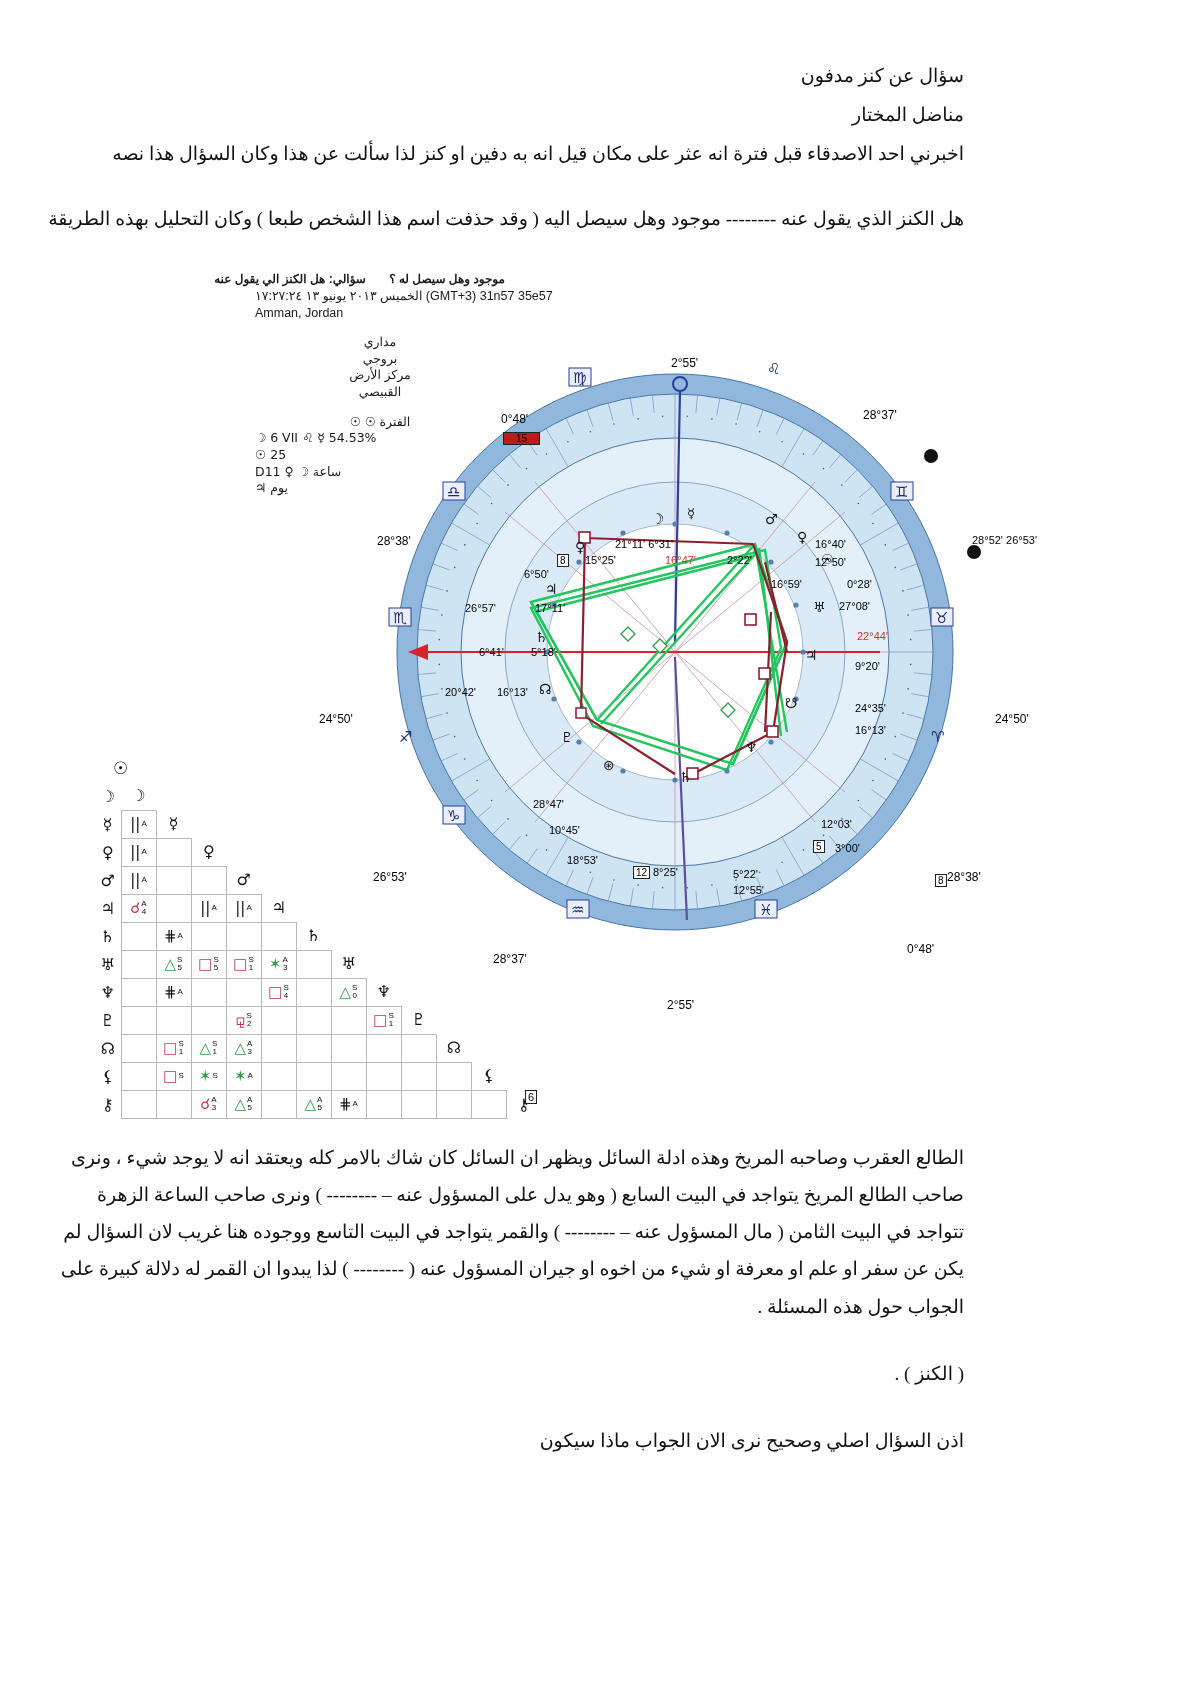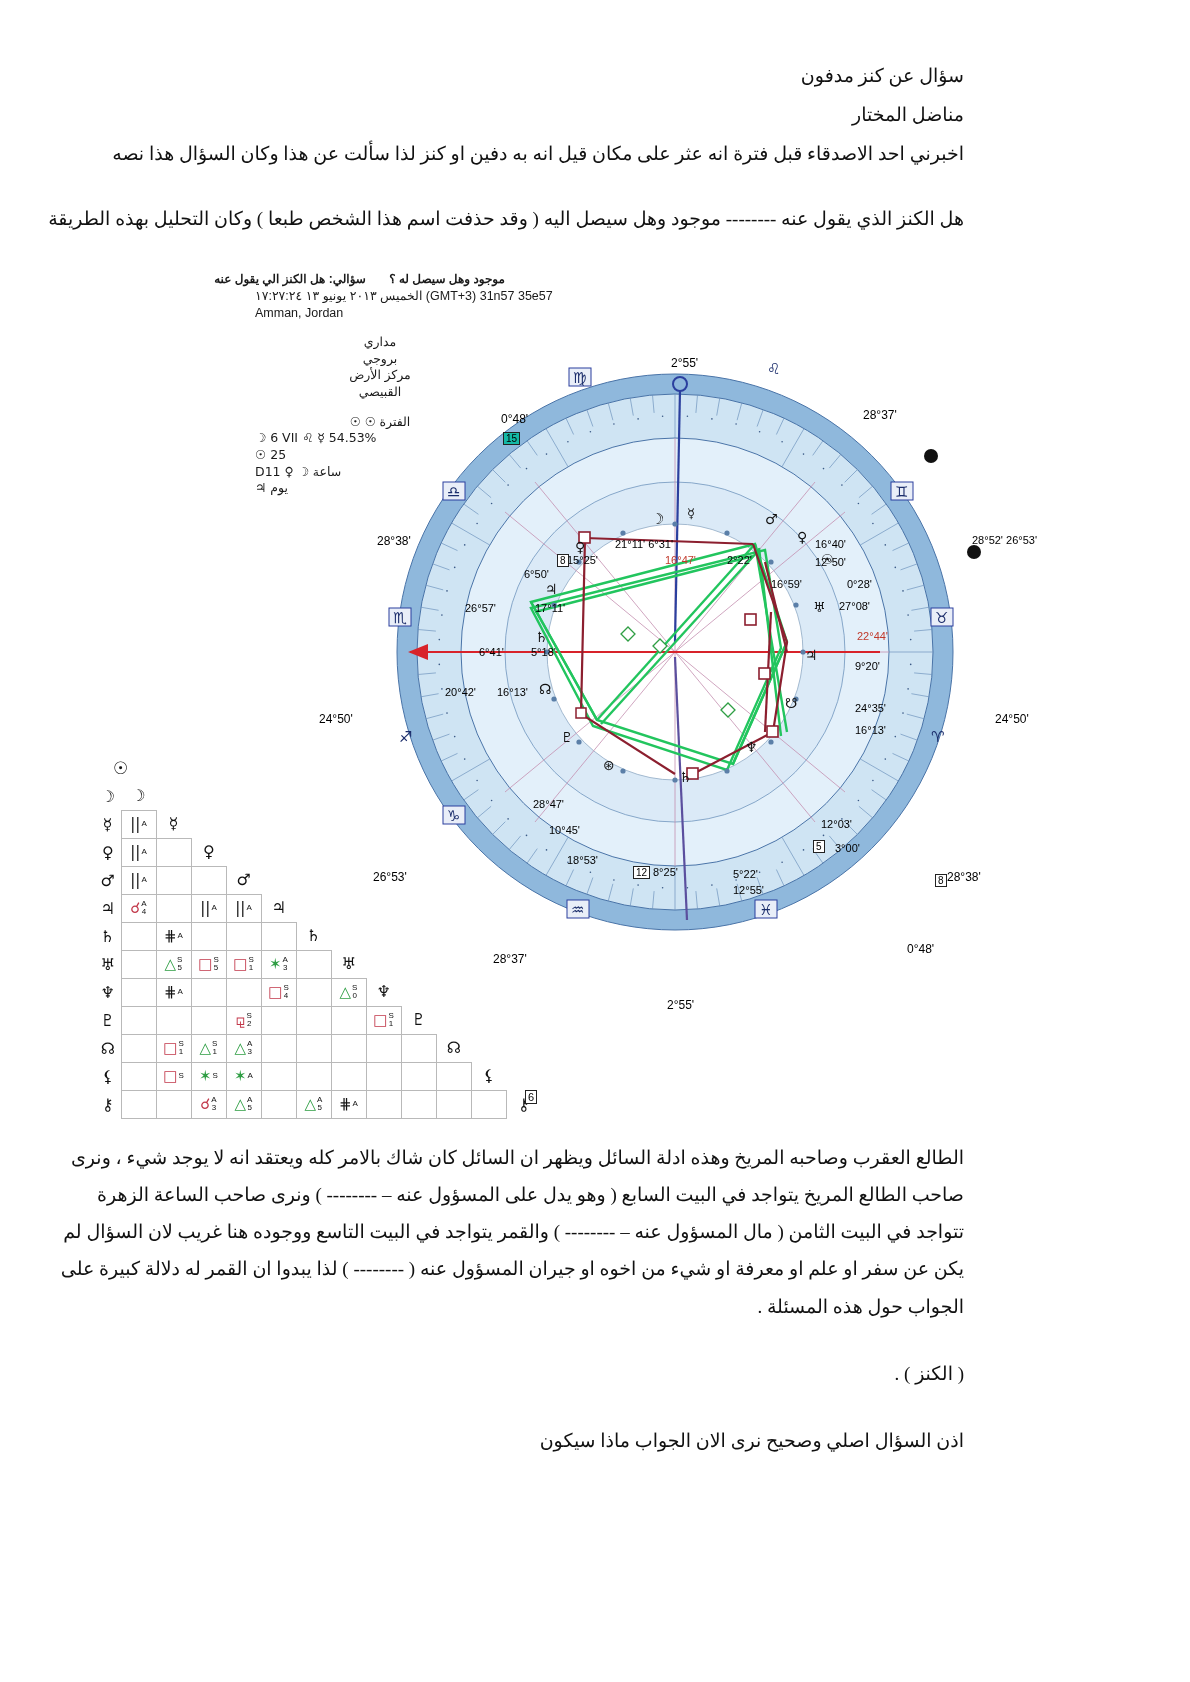--- a/index.html
+++ b/index.html
@@ -461,26 +461,26 @@
         <span style="position:absolute; left:232px; top:542px; font:11px 'Liberation Sans',sans-serif;">18°53'</span>
         <span style="position:absolute; left:214px; top:512px; font:11px 'Liberation Sans',sans-serif;">10°45'</span>
         <span style="position:absolute; left:198px; top:486px; font:11px 'Liberation Sans',sans-serif;">28°47'</span>
         <span style="position:absolute; left:110px; top:374px; font:11px 'Liberation Sans',sans-serif;">20°42'</span>
         <span style="position:absolute; left:162px; top:374px; font:11px 'Liberation Sans',sans-serif;">16°13'</span>
         <span style="position:absolute; left:144px; top:334px; font:11px 'Liberation Sans',sans-serif;">6°41'</span>
         <span style="position:absolute; left:196px; top:334px; font:11px 'Liberation Sans',sans-serif;">5°18'</span>
         <span style="position:absolute; left:130px; top:290px; font:11px 'Liberation Sans',sans-serif;">26°57'</span>
         <span style="position:absolute; left:200px; top:290px; font:11px 'Liberation Sans',sans-serif;">17°11'</span>
         <span style="position:absolute; left:189px; top:256px; font:11px 'Liberation Sans',sans-serif;text-align:right;">6°50'</span>
-        <span style="position:absolute; left:232px; top:242px; font:11px 'Liberation Sans',sans-serif;">15°25'</span>
+        <span style="position:absolute; left:250px; top:242px; font:11px 'Liberation Sans',sans-serif;">15°25'</span>
 
         <span style="position:absolute; left:222px; top:242px; font:10px 'Liberation Sans',sans-serif; border:1px solid #222; padding:0 2px; background:#fff;">8</span>
         <span style="position:absolute; left:478px; top:528px; font:10px 'Liberation Sans',sans-serif; border:1px solid #222; padding:0 2px; background:#fff;">5</span>
         <span style="position:absolute; left:298px; top:554px; font:10px 'Liberation Sans',sans-serif; border:1px solid #222; padding:0 2px; background:#fff;">12</span>
-        <span style="position:absolute; left:168px; top:120px; font:10px 'Liberation Sans',sans-serif; border:1px solid #222; padding:0 2px; background:#14b8a6;">15</span>
+        <span style="position:absolute; left:168px; top:120px; font:10px 'Liberation Sans',sans-serif; border:1px solid #222; padding:0 12px; background:#b91c1c;">15</span>
         <span style="position:absolute; left:600px; top:562px; font:10px 'Liberation Sans',sans-serif; border:1px solid #222; padding:0 2px; background:#fff;">8</span>
       </div>
     </div>
 
     <div class="sunmark">☉</div>
     <div class="aspect-grid">
       <table class="agrid">
         <tbody id="agrid-body">
             <tr>
               <td class="lbl">☽</td>

